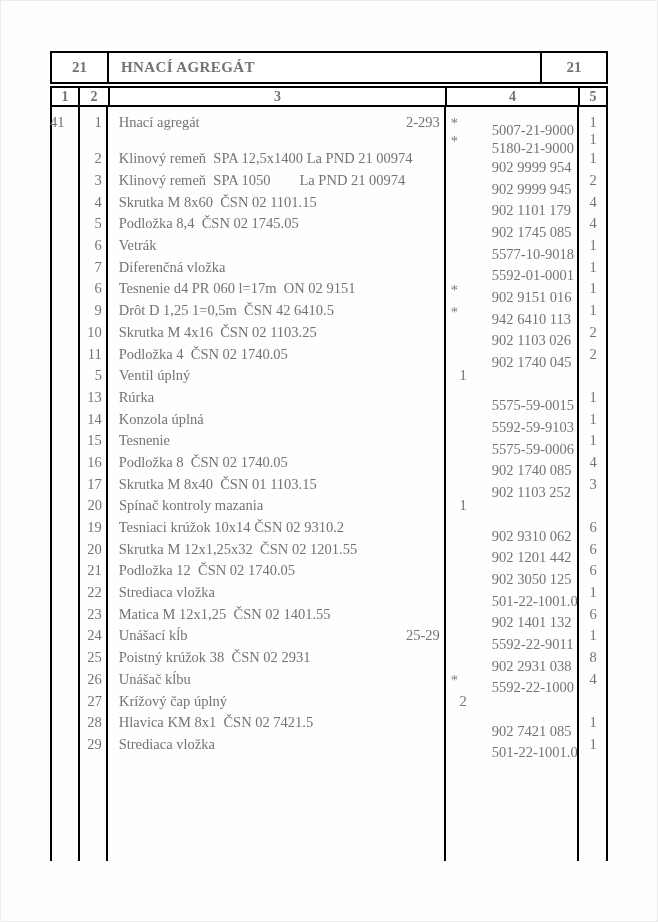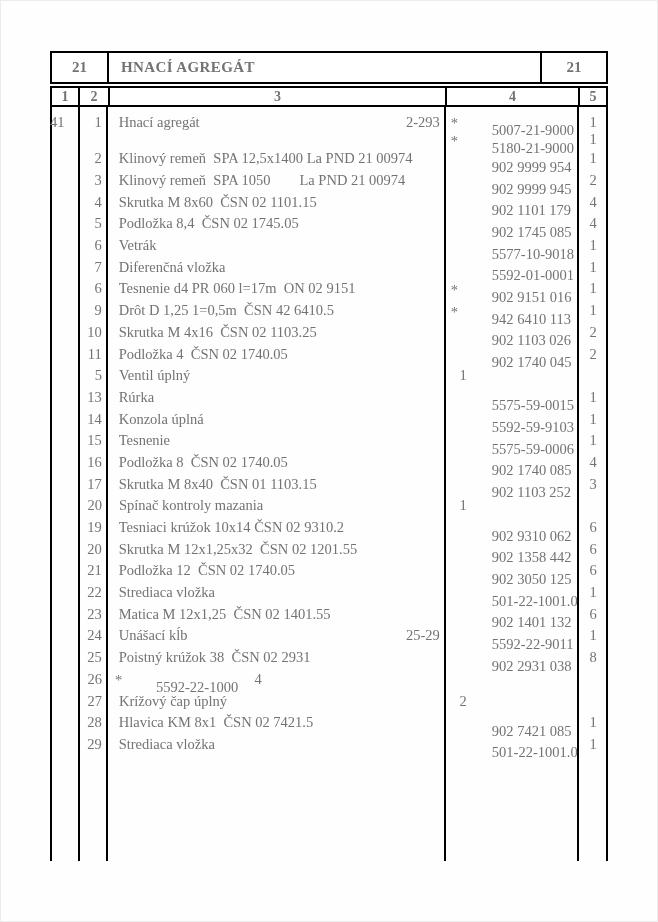--- a/index.html
+++ b/index.html
@@ -329,21 +329,21 @@
     </div>
         <div class="row">
       <div class="c1"></div>
       <div class="c2">20</div>
       <div class="c3">
         <span class="name">Skrutka M 12x1,25x32  ČSN 02 1201.55</span>
         <span class="ref"></span>
       </div>
       <div class="c4">
         <span class="star"></span>
-        <span class="part">902 1358 442</span>
+        <span class="part">902 1201 442</span>
       </div>
       <div class="c5">6</div>
     </div>
         <div class="row">
       <div class="c1"></div>
       <div class="c2">21</div>
       <div class="c3">
         <span class="name">Podložka 12  ČSN 02 1740.05</span>
         <span class="ref"></span>
       </div>
@@ -401,20 +401,24 @@
       </div>
       <div class="c4">
         <span class="star"></span>
         <span class="part">902 2931 038</span>
       </div>
       <div class="c5">8</div>
     </div>
         <div class="row">
       <div class="c1"></div>
       <div class="c2">26</div>
+      <div class="c3">
+        <span class="name">Unášač kĺbu</span>
+        <span class="ref"></span>
+      </div>
       <div class="c4">
         <span class="star">*</span>
         <span class="part">5592-22-1000</span>
       </div>
       <div class="c5">4</div>
     </div>
         <div class="row">
       <div class="c1"></div>
       <div class="c2">27</div>
       <div class="c3">

